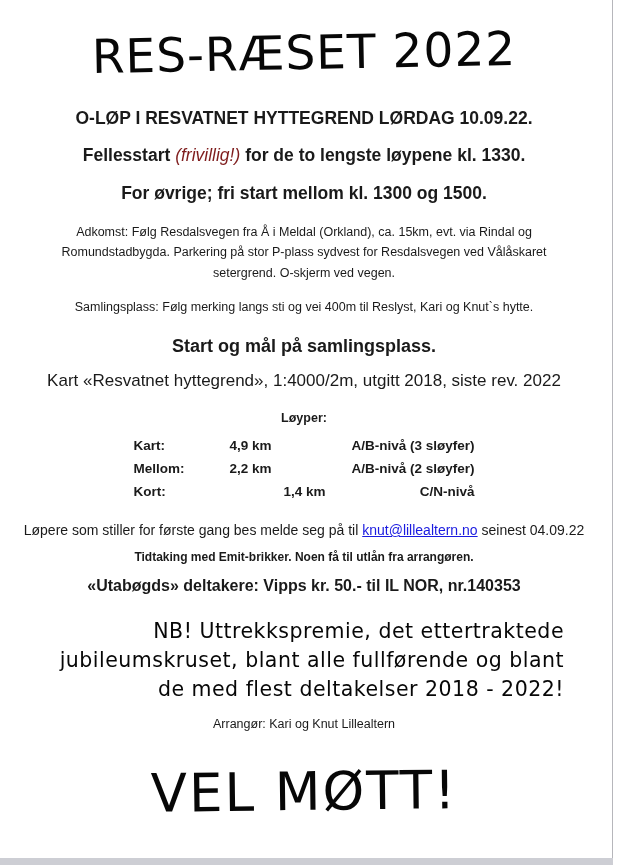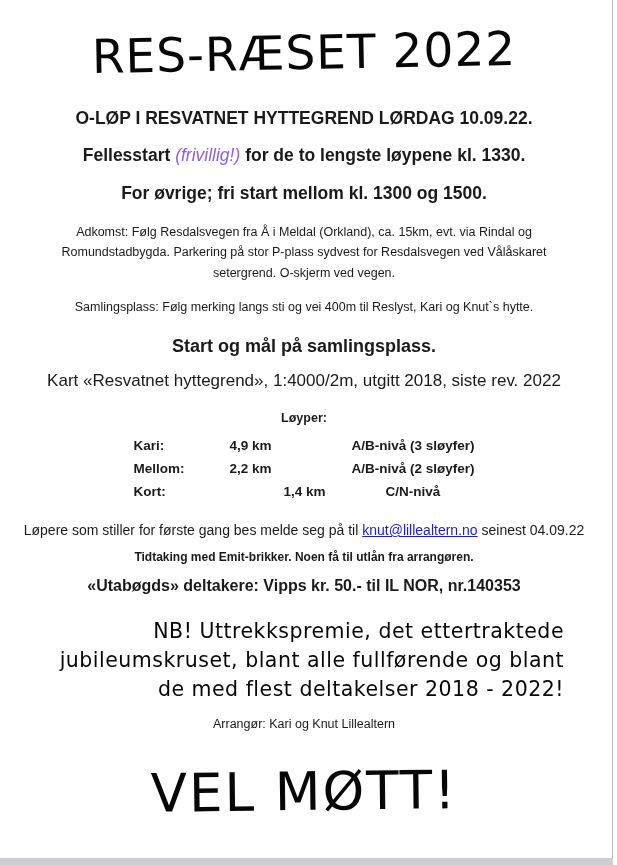--- a/index.html
+++ b/index.html
@@ -83,21 +83,21 @@
     font-size: 17.5px;
     line-height: 1.32;
     margin: 0;
   }
   .l1 { margin-top: 30px; }
   .l2 { margin-top: 14px; }
   .l3 { margin-top: 15px; }
   .frivillig {
     font-weight: normal;
     font-style: italic;
-    color: #8b5cf6;
+    color: #7f1d1d;
   }
   .para {
     font-size: 12.5px;
     line-height: 1.62;
     margin: 17px auto 0 auto;
     max-width: 506px;
   }
   .para.tight { max-width: 520px; margin-top: 14px; }
   .startmal {
     font-weight: bold;
@@ -127,21 +127,21 @@
   }
   table.loyper td {
     padding: 4px 0;
     white-space: nowrap;
   }
   td.c-name  { text-align: left;  width: 92px; }
   td.c-dist  { text-align: left;  width: 96px; }
   td.c-level { text-align: left;  }
   tr.row-kort td.c-name  { padding-right: 4px; }
   tr.row-kort td.c-dist  { text-align: right; padding-right: 26px; }
-  tr.row-kort td.c-level { text-align: center; }
+  tr.row-kort td.c-level { text-align: right; }
 
   
   .signup {
     font-size: 14px;
     font-weight: normal;
     margin: 19px 0 0 0;
   }
   .mail {
     color: #1a1ae0;
     text-decoration: underline;
@@ -185,21 +185,21 @@
 
     <p class="startmal">Start og mål på samlingsplass.</p>
 
     <p class="kart">Kart «Resvatnet hyttegrend», 1:4000/2m, utgitt 2018, siste rev. 2022</p>
 
     <div class="loyper-wrap">
       <div class="loyper-head">Løyper:</div>
       <table class="loyper">
         <tbody>
           <tr class="row-lang">
-            <td class="c-name">Kari:</td>
+            <td class="c-name">Kart:</td>
             <td class="c-dist">4,9 km</td>
             <td class="c-level">A/B-nivå (3 sløyfer)</td>
           </tr>
           <tr class="row-mellom">
             <td class="c-name">Mellom:</td>
             <td class="c-dist">2,2 km</td>
             <td class="c-level">A/B-nivå (2 sløyfer)</td>
           </tr>
           <tr class="row-kort">
             <td class="c-name">Kort:</td>

